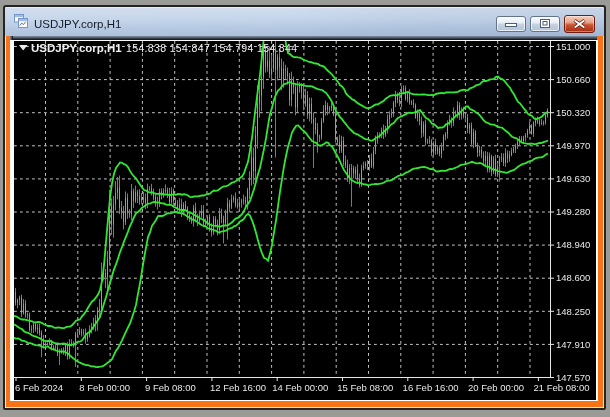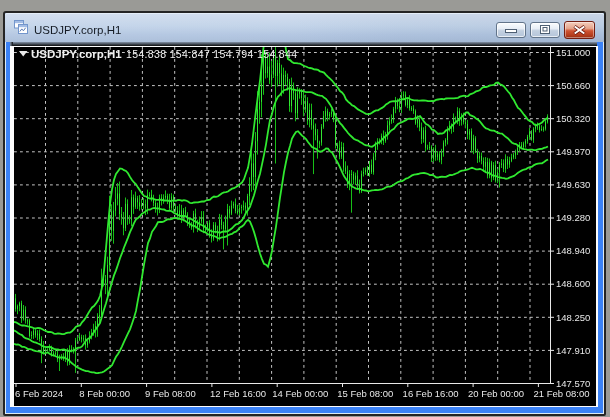--- a/index.html
+++ b/index.html
@@ -1,16 +1,16 @@
 <!DOCTYPE html>
 <html><head><meta charset="utf-8">
 <style>
 html,body{margin:0;padding:0;width:610px;height:417px;background:#9a9a96;overflow:hidden;
 font-family:"Liberation Sans",sans-serif;}
-#win{position:absolute;left:3px;top:11px;width:599px;height:401px;background:#3b82f6;
+#win{position:absolute;left:3px;top:5px;width:599px;height:401px;background:#f97316;
 border:2px solid #242424;border-radius:3px 3px 2px 2px;box-shadow:inset 0 0 0 1px #dcebf5;}
 #tbar{position:absolute;left:0;top:0;right:0;height:29px;
 background:linear-gradient(90deg,rgba(255,255,255,.09),rgba(255,255,255,.05) 48%,rgba(0,0,0,.015) 66%,rgba(0,0,0,.03)),
 linear-gradient(#d0dcee,#c0d2e8 45%,#b0c4e0 75%,#a7bcd8);border-radius:2px 2px 0 0;
 box-shadow:inset 0 1px 0 #e4edf8;}
 #ticon{position:absolute;left:9px;top:7px;width:14px;height:14px;}
 #ttext{position:absolute;left:29px;top:10.5px;font-size:11.5px;color:#151b24;}
 .wb{position:absolute;top:9px;width:28px;height:14px;border-radius:3px;
 border:1px solid #62748a;background:linear-gradient(#fafcfe,#e8eef6 40%,#c3d0e0 55%,#b5c5da);
 box-shadow:inset 0 0 0 1px rgba(255,255,255,.7);}

